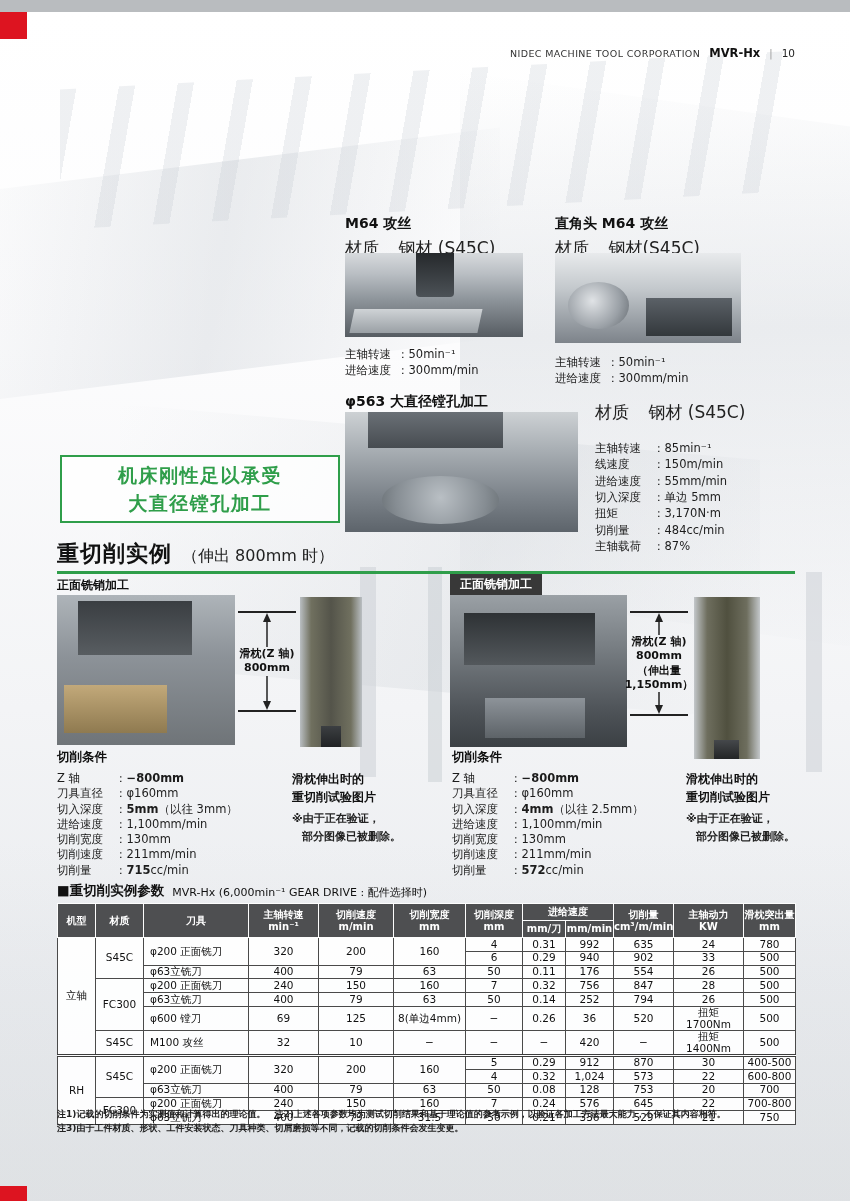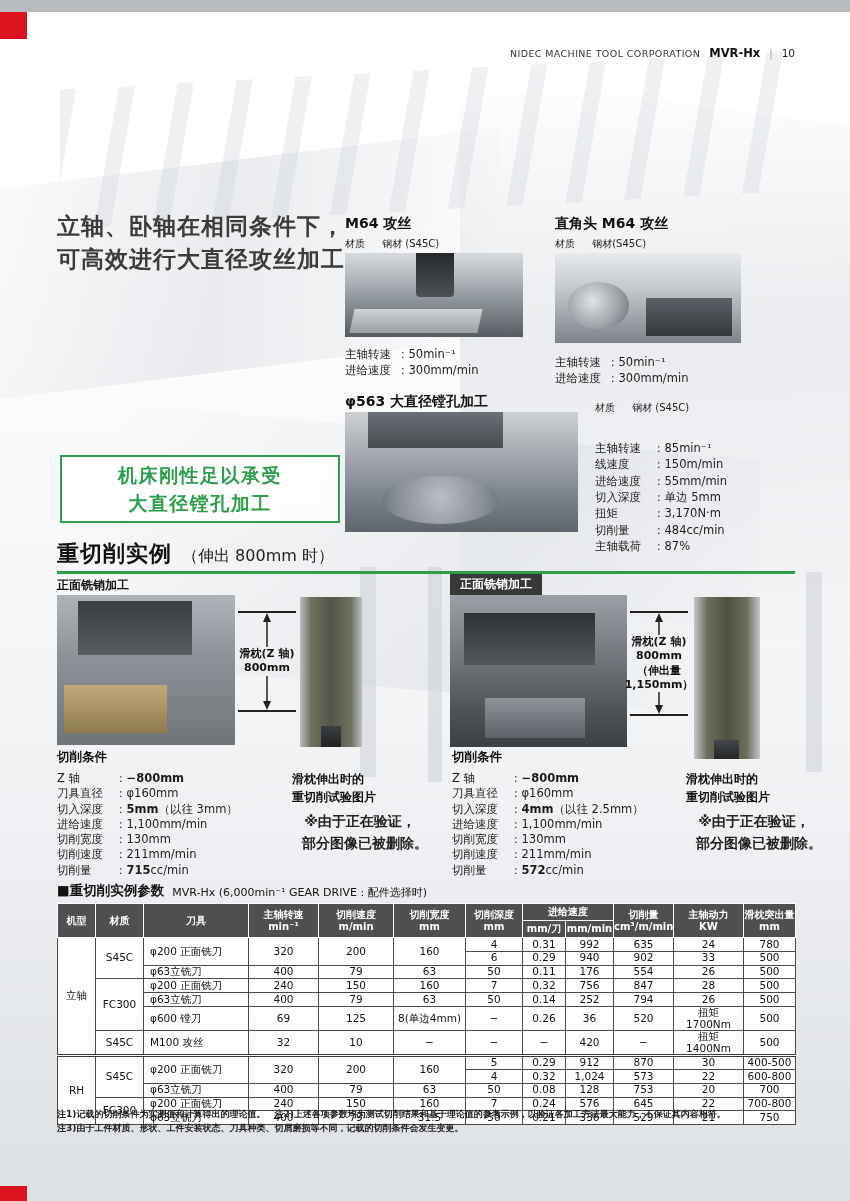--- a/index.html
+++ b/index.html
@@ -37,21 +37,21 @@
   .headline { position:absolute; font-weight:bold; color:#3b3b3b; font-size:23px; line-height:1.45; letter-spacing:1px; }
   .headline-1 { left:57px; top:198px; }
   .headline-2 { left:57px; top:372px; }
 
   .green-box { position:absolute; left:60px; top:443px; width:280px; height:68px; border:2.5px solid #2f9e4a;
     background:rgba(255,255,255,.78); display:flex; flex-direction:column; justify-content:center; align-items:center; }
   .green-box .line { color:#2f9e4a; font-weight:bold; font-size:19px; line-height:1.5; letter-spacing:1.5px; }
 
   
   .ex-title { font-size:14px; font-weight:bold; color:#111; }
-  .mat-line { font-size:10px; color:#222; margin-top:4px; }
+  .mat-line { font-size:17px; color:#222; margin-top:4px; }
   .mat-line .mat-label { margin-right:14px; }
   .tap-block { position:absolute; }
   .tap-1 { left:345px; top:203px; width:178px; }
   .tap-2 { left:555px; top:203px; width:186px; }
 
   .spec-list { margin-top:6px; }
   .spec-row { display:flex; font-size:11.5px; line-height:1.42; color:#1c1c1c; }
   .spec-label { width:52px; flex:none; }
   .spec-colon { flex:none; }
   .spec-value b { font-weight:bold; }
@@ -128,21 +128,21 @@
   .cond-block { position:absolute; width:235px; }
   .cond-1 { left:57px; top:737px; }
   .cond-2 { left:452px; top:737px; }
   .cond-title { font-size:12.5px; font-weight:bold; color:#111; margin-bottom:5px; }
   .cond-block .spec-row { font-size:11.5px; line-height:1.33; }
   .cond-block .spec-label { width:58px; }
 
   .caption { position:absolute; font-size:12px; font-weight:bold; color:#111; line-height:1.5; }
   .caption-1 { left:292px; top:758px; }
   .caption-2 { left:686px; top:758px; }
-  .note { position:absolute; font-size:14px; font-weight:bold; color:#222; line-height:1.6;text-align:center; }
+  .note { position:absolute; font-size:11px; font-weight:bold; color:#222; line-height:1.6; }
   .note .line:nth-child(2) { padding-left:10px; }
   .note-1 { left:292px; top:798px; }
   .note-2 { left:686px; top:798px; }
 
   
   .tbl-head { position:absolute; left:57px; top:870px; display:flex; align-items:flex-end; gap:8px; }
   .tbl-title { font-size:13.5px; font-weight:bold; color:#111; }
   .tbl-subtitle { font-size:11px; color:#111; }
   .data-table { position:absolute; left:57px; top:891px; border-collapse:collapse; table-layout:fixed; width:738px;
     border:1.5px solid #3c3c3c; }
@@ -173,24 +173,20 @@
   <div class="red-sq top"></div>
   <div class="red-sq bottom"></div>
 
   <div class="header">
     <span class="company">NIDEC MACHINE TOOL CORPORATION</span>
     <span class="model">MVR-Hx</span>
     <span class="divider">|</span>
     <span class="pageno">10</span>
   </div>
 
-  <div class="headline headline-1">
-    <div>立轴、卧轴在相同条件下，</div>
-    <div>可高效进行大直径攻丝加工</div>
-  </div>
 
   <div class="tap-block tap-1">
     <div class="ex-title">M64 攻丝</div>
     <div class="mat-line">
       <span class="mat-label">材质</span>
       <span>钢材 (S45C)</span>
     </div>
   </div>
   <div class="photo p-m64"></div>
   <div class="spec-list" style="position:absolute;left:345px;top:328px;">

